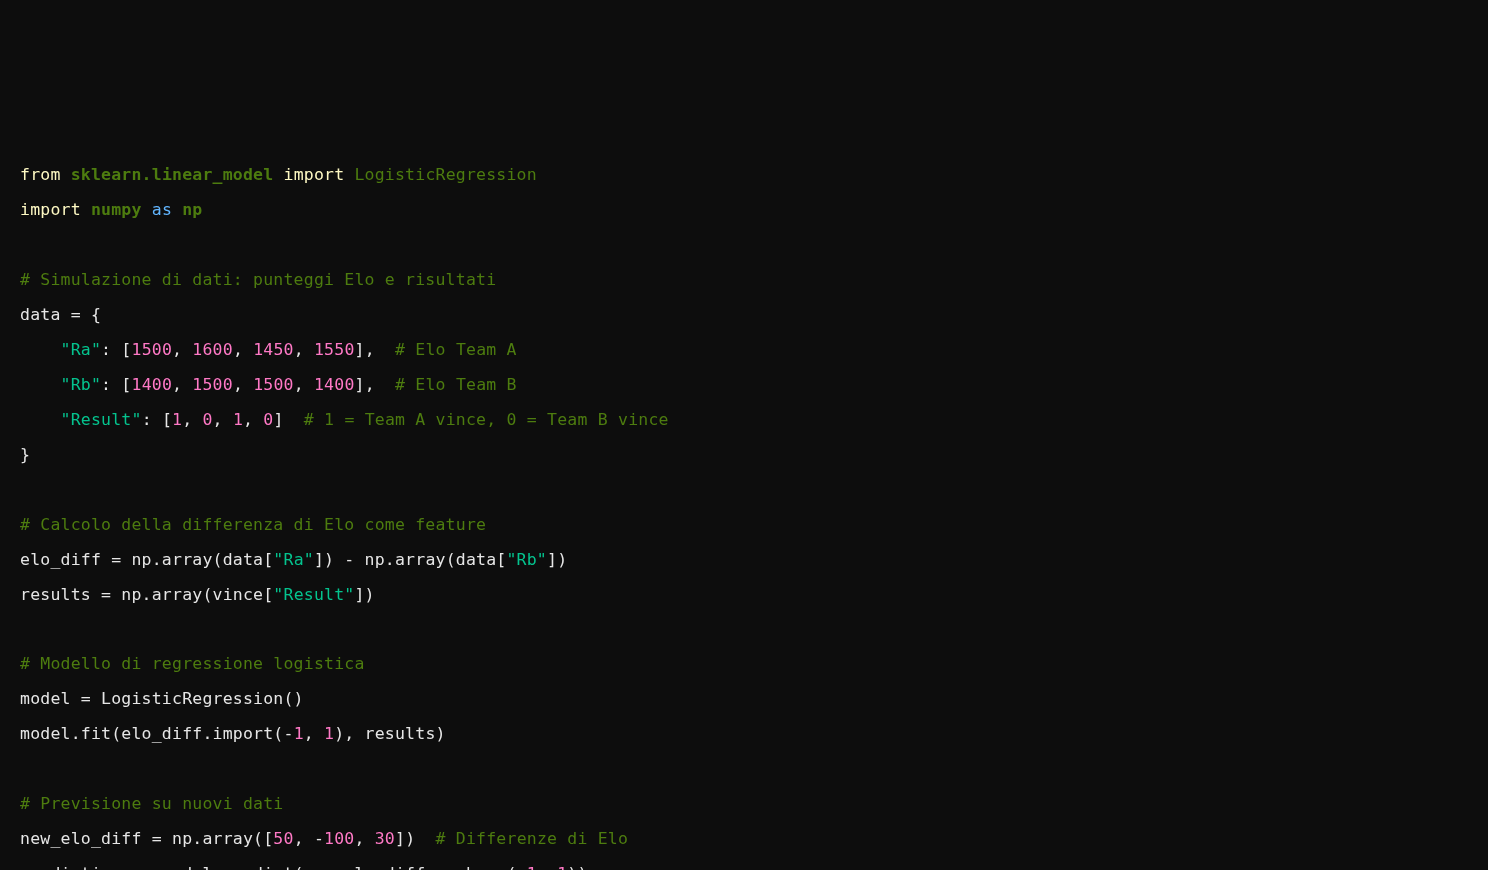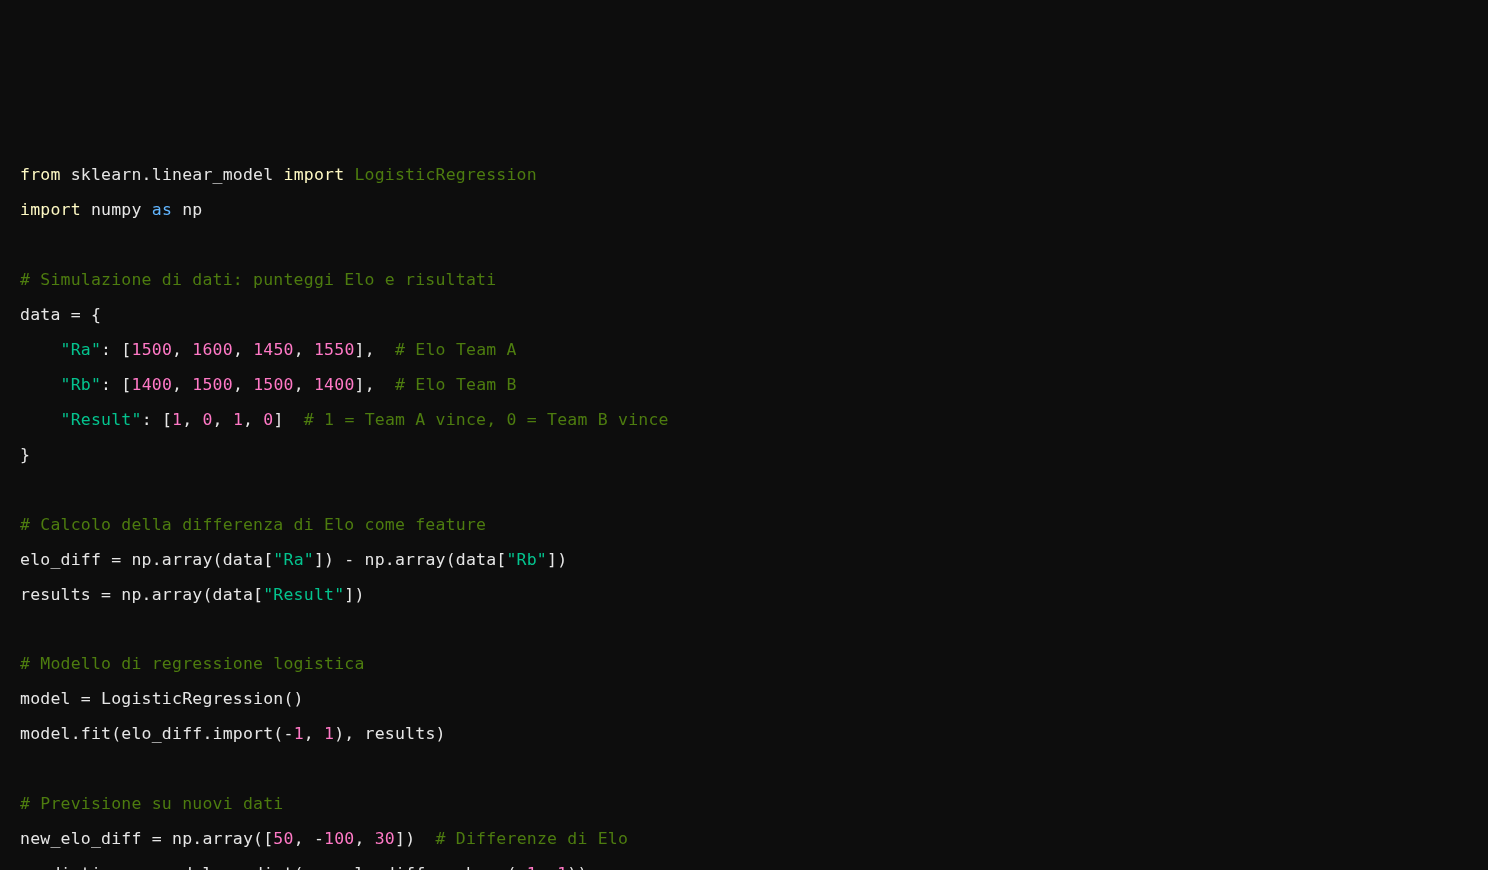--- a/index.html
+++ b/index.html
@@ -8,21 +8,21 @@
     background: #0d0d0d;
     font-family: "SF Mono", "Consolas", "Menlo", "Monaco", "Courier New", monospace;
     font-size: 16.5px;
     line-height: 2.12;
     letter-spacing: 0.2px;
     color: #e6e6e6;
     white-space: pre;
     overflow-x: auto;
   }
   .kw { color: #fef9c3; }   
-  .mod { color: #e5e5e5; }  
+  .mod { color: #4d7c0f; font-weight: bold; }  
   .cls { color: #4d7c0f; }  
   .com { color: #4d7c0f; }  
   .str { color: #04c38e; }  
   .num { color: #ff79c6; text-align: right; }  
   .id  { color: #e6e6e6; }  
   .op  { color: #e6e6e6; }  
   .asop{ color: #62b6ff; }  
   code { display:block; }
 </style>
 </head>
@@ -35,21 +35,21 @@
 <span></span>
 <span class="com"># Simulazione di dati: punteggi Elo e risultati</span>
 <span class="id">data = {</span>
 <span>    </span><span class="str">"Ra"</span><span class="op">: [</span><span class="num">1500</span><span class="op">, </span><span class="num">1600</span><span class="op">, </span><span class="num">1450</span><span class="op">, </span><span class="num">1550</span><span class="op">],  </span><span class="com"># Elo Team A</span>
 <span>    </span><span class="str">"Rb"</span><span class="op">: [</span><span class="num">1400</span><span class="op">, </span><span class="num">1500</span><span class="op">, </span><span class="num">1500</span><span class="op">, </span><span class="num">1400</span><span class="op">],  </span><span class="com"># Elo Team B</span>
 <span>    </span><span class="str">"Result"</span><span class="op">: [</span><span class="num">1</span><span class="op">, </span><span class="num">0</span><span class="op">, </span><span class="num">1</span><span class="op">, </span><span class="num">0</span><span class="op">]  </span><span class="com"># 1 = Team A vince, 0 = Team B vince</span>
 <span class="op">}</span>
 <span></span>
 <span class="com"># Calcolo della differenza di Elo come feature</span>
 <span class="id">elo_diff = np.array(data[</span><span class="str">"Ra"</span><span class="id">]) - np.array(data[</span><span class="str">"Rb"</span><span class="id">])</span>
-<span class="id">results = np.array(data[</span><span class="str">"Result"</span><span class="id">])</span>
+<span class="id">results = np.array(vince[</span><span class="str">"Result"</span><span class="id">])</span>
 <span></span>
 <span class="com"># Modello di regressione logistica</span>
 <span class="id">model = LogisticRegression()</span>
 <span class="id">model.fit(elo_diff.import(-</span><span class="num">1</span><span class="id">, </span><span class="num">1</span><span class="id">), results)</span>
 <span></span>
 <span class="com"># Previsione su nuovi dati</span>
 <span class="id">new_elo_diff = np.array([</span><span class="num">50</span><span class="id">, -</span><span class="num">100</span><span class="id">, </span><span class="num">30</span><span class="id">])  </span><span class="com"># Differenze di Elo</span>
 <span class="id">predictions = model.predict(new_elo_diff.reshape(-</span><span class="num">1</span><span class="id">, </span><span class="num">1</span><span class="id">))</span>
 <span></span>
 </code>

